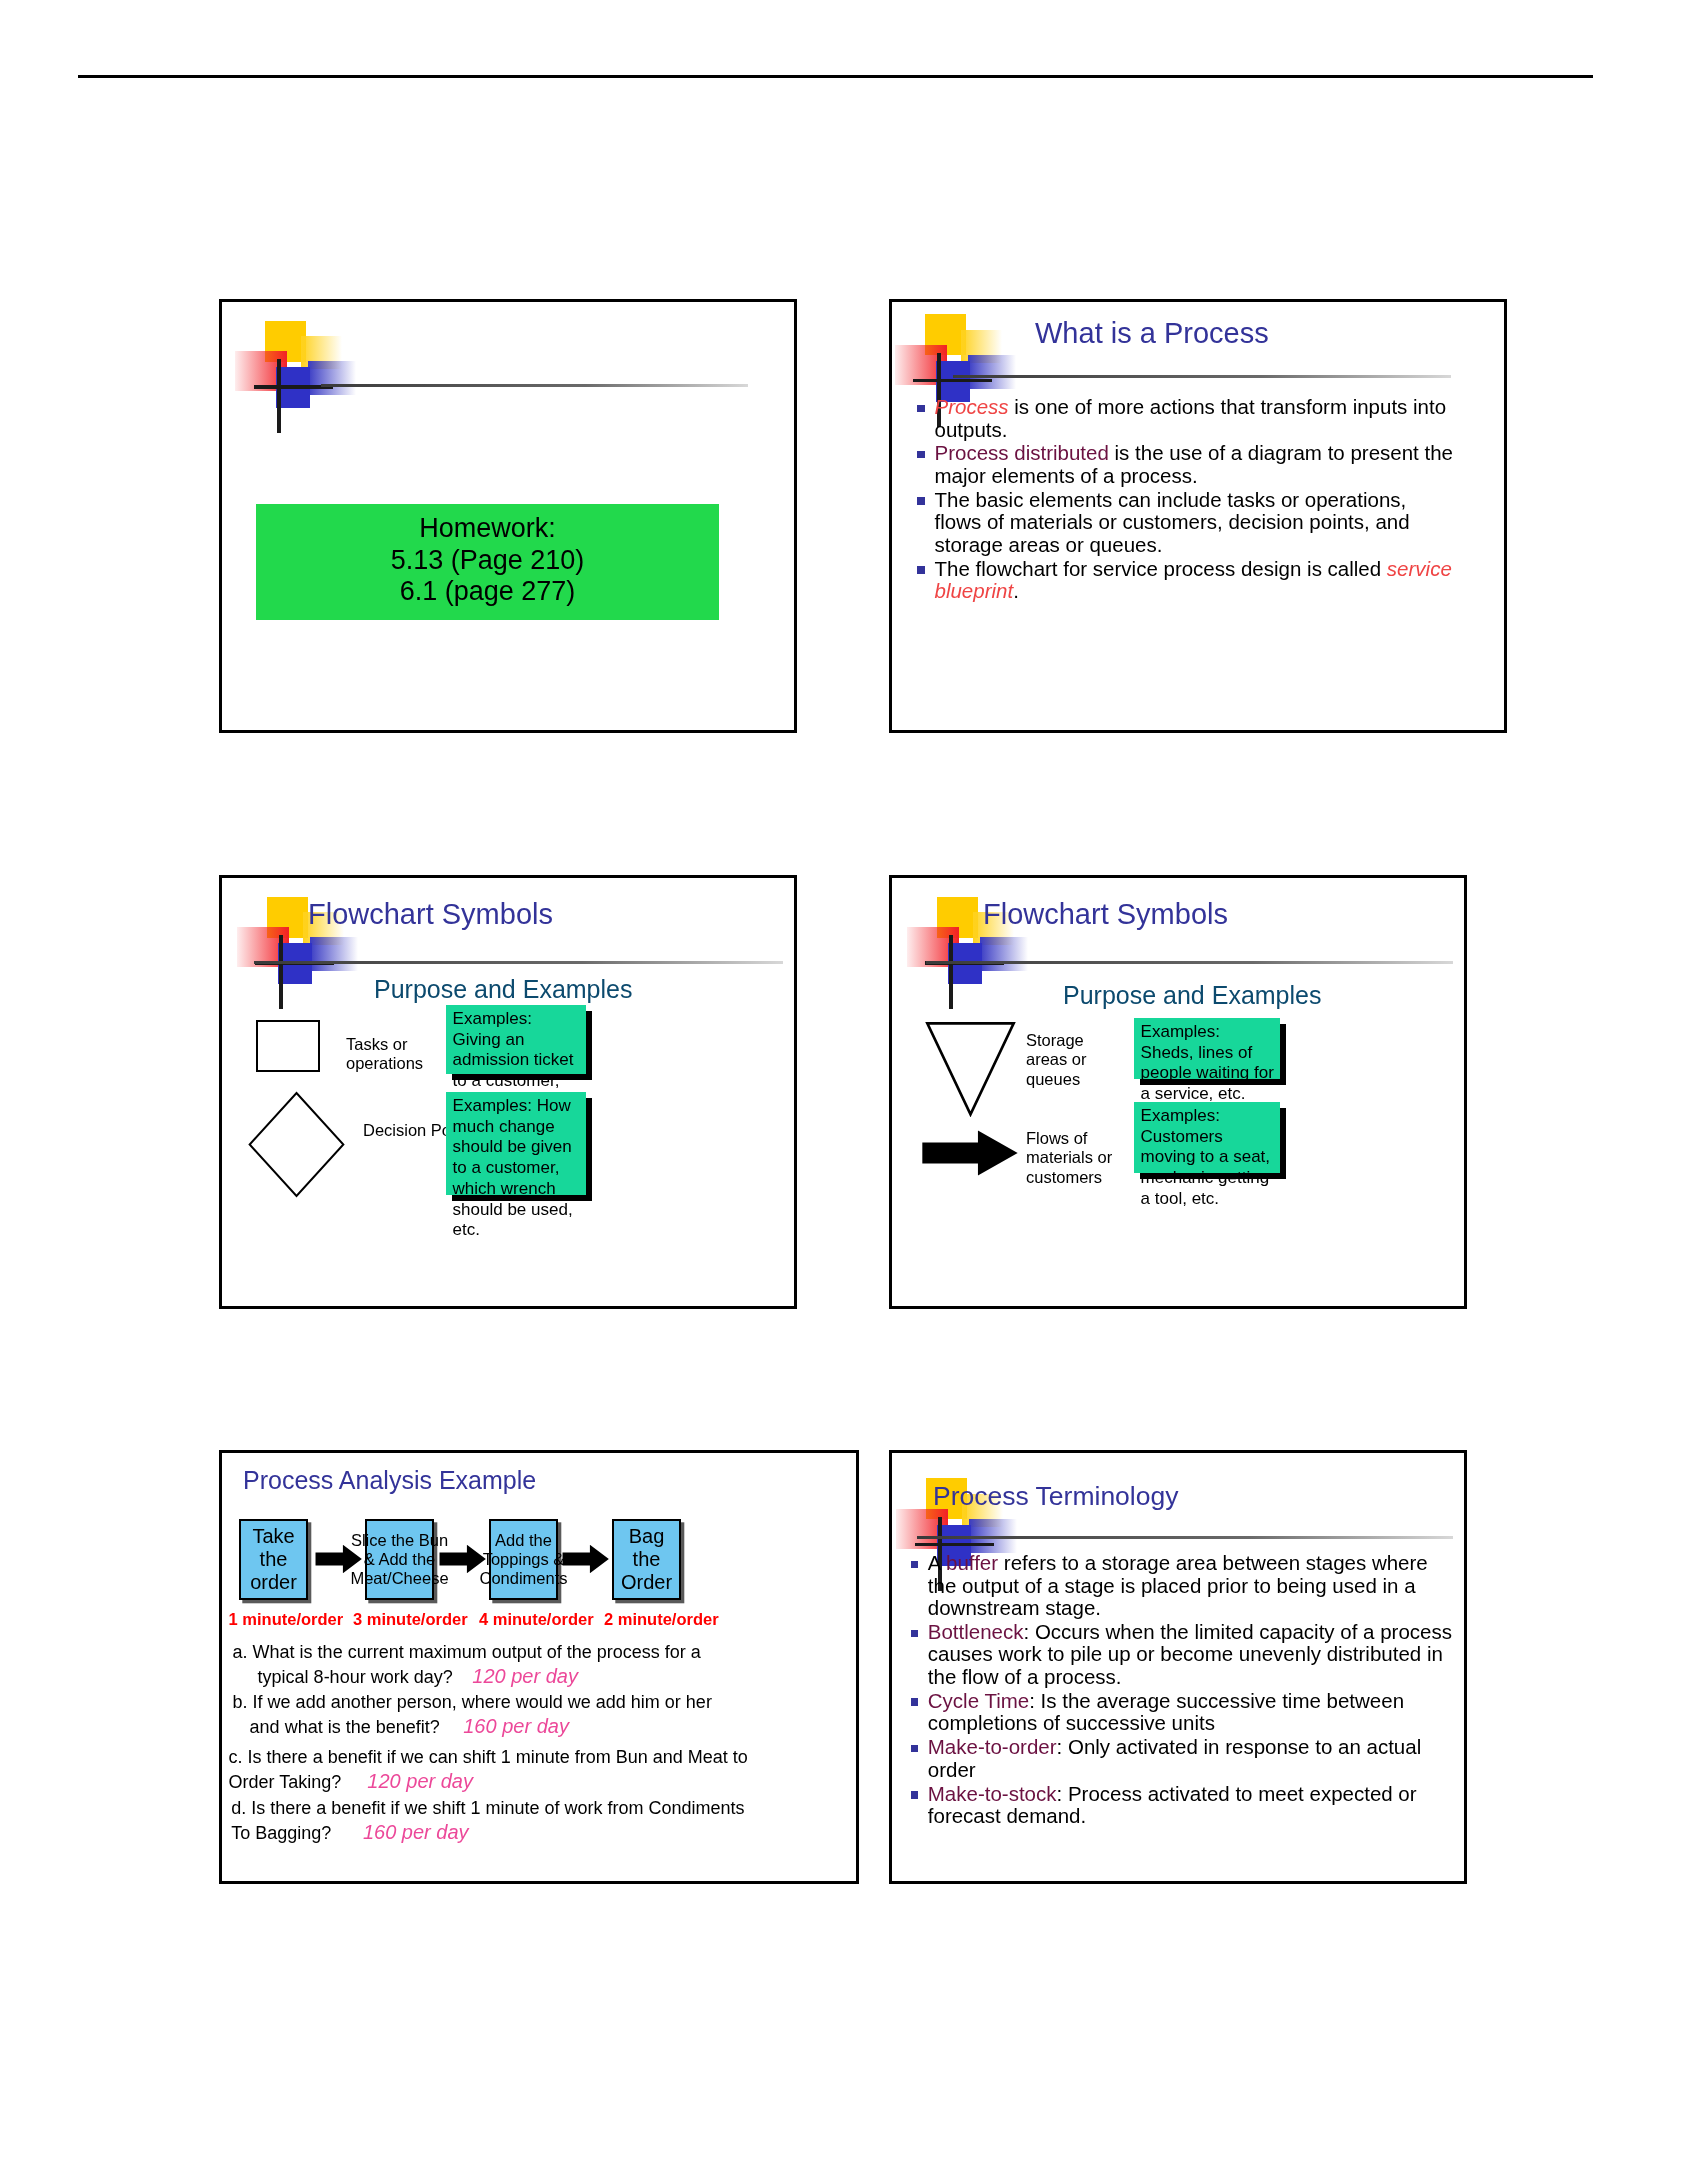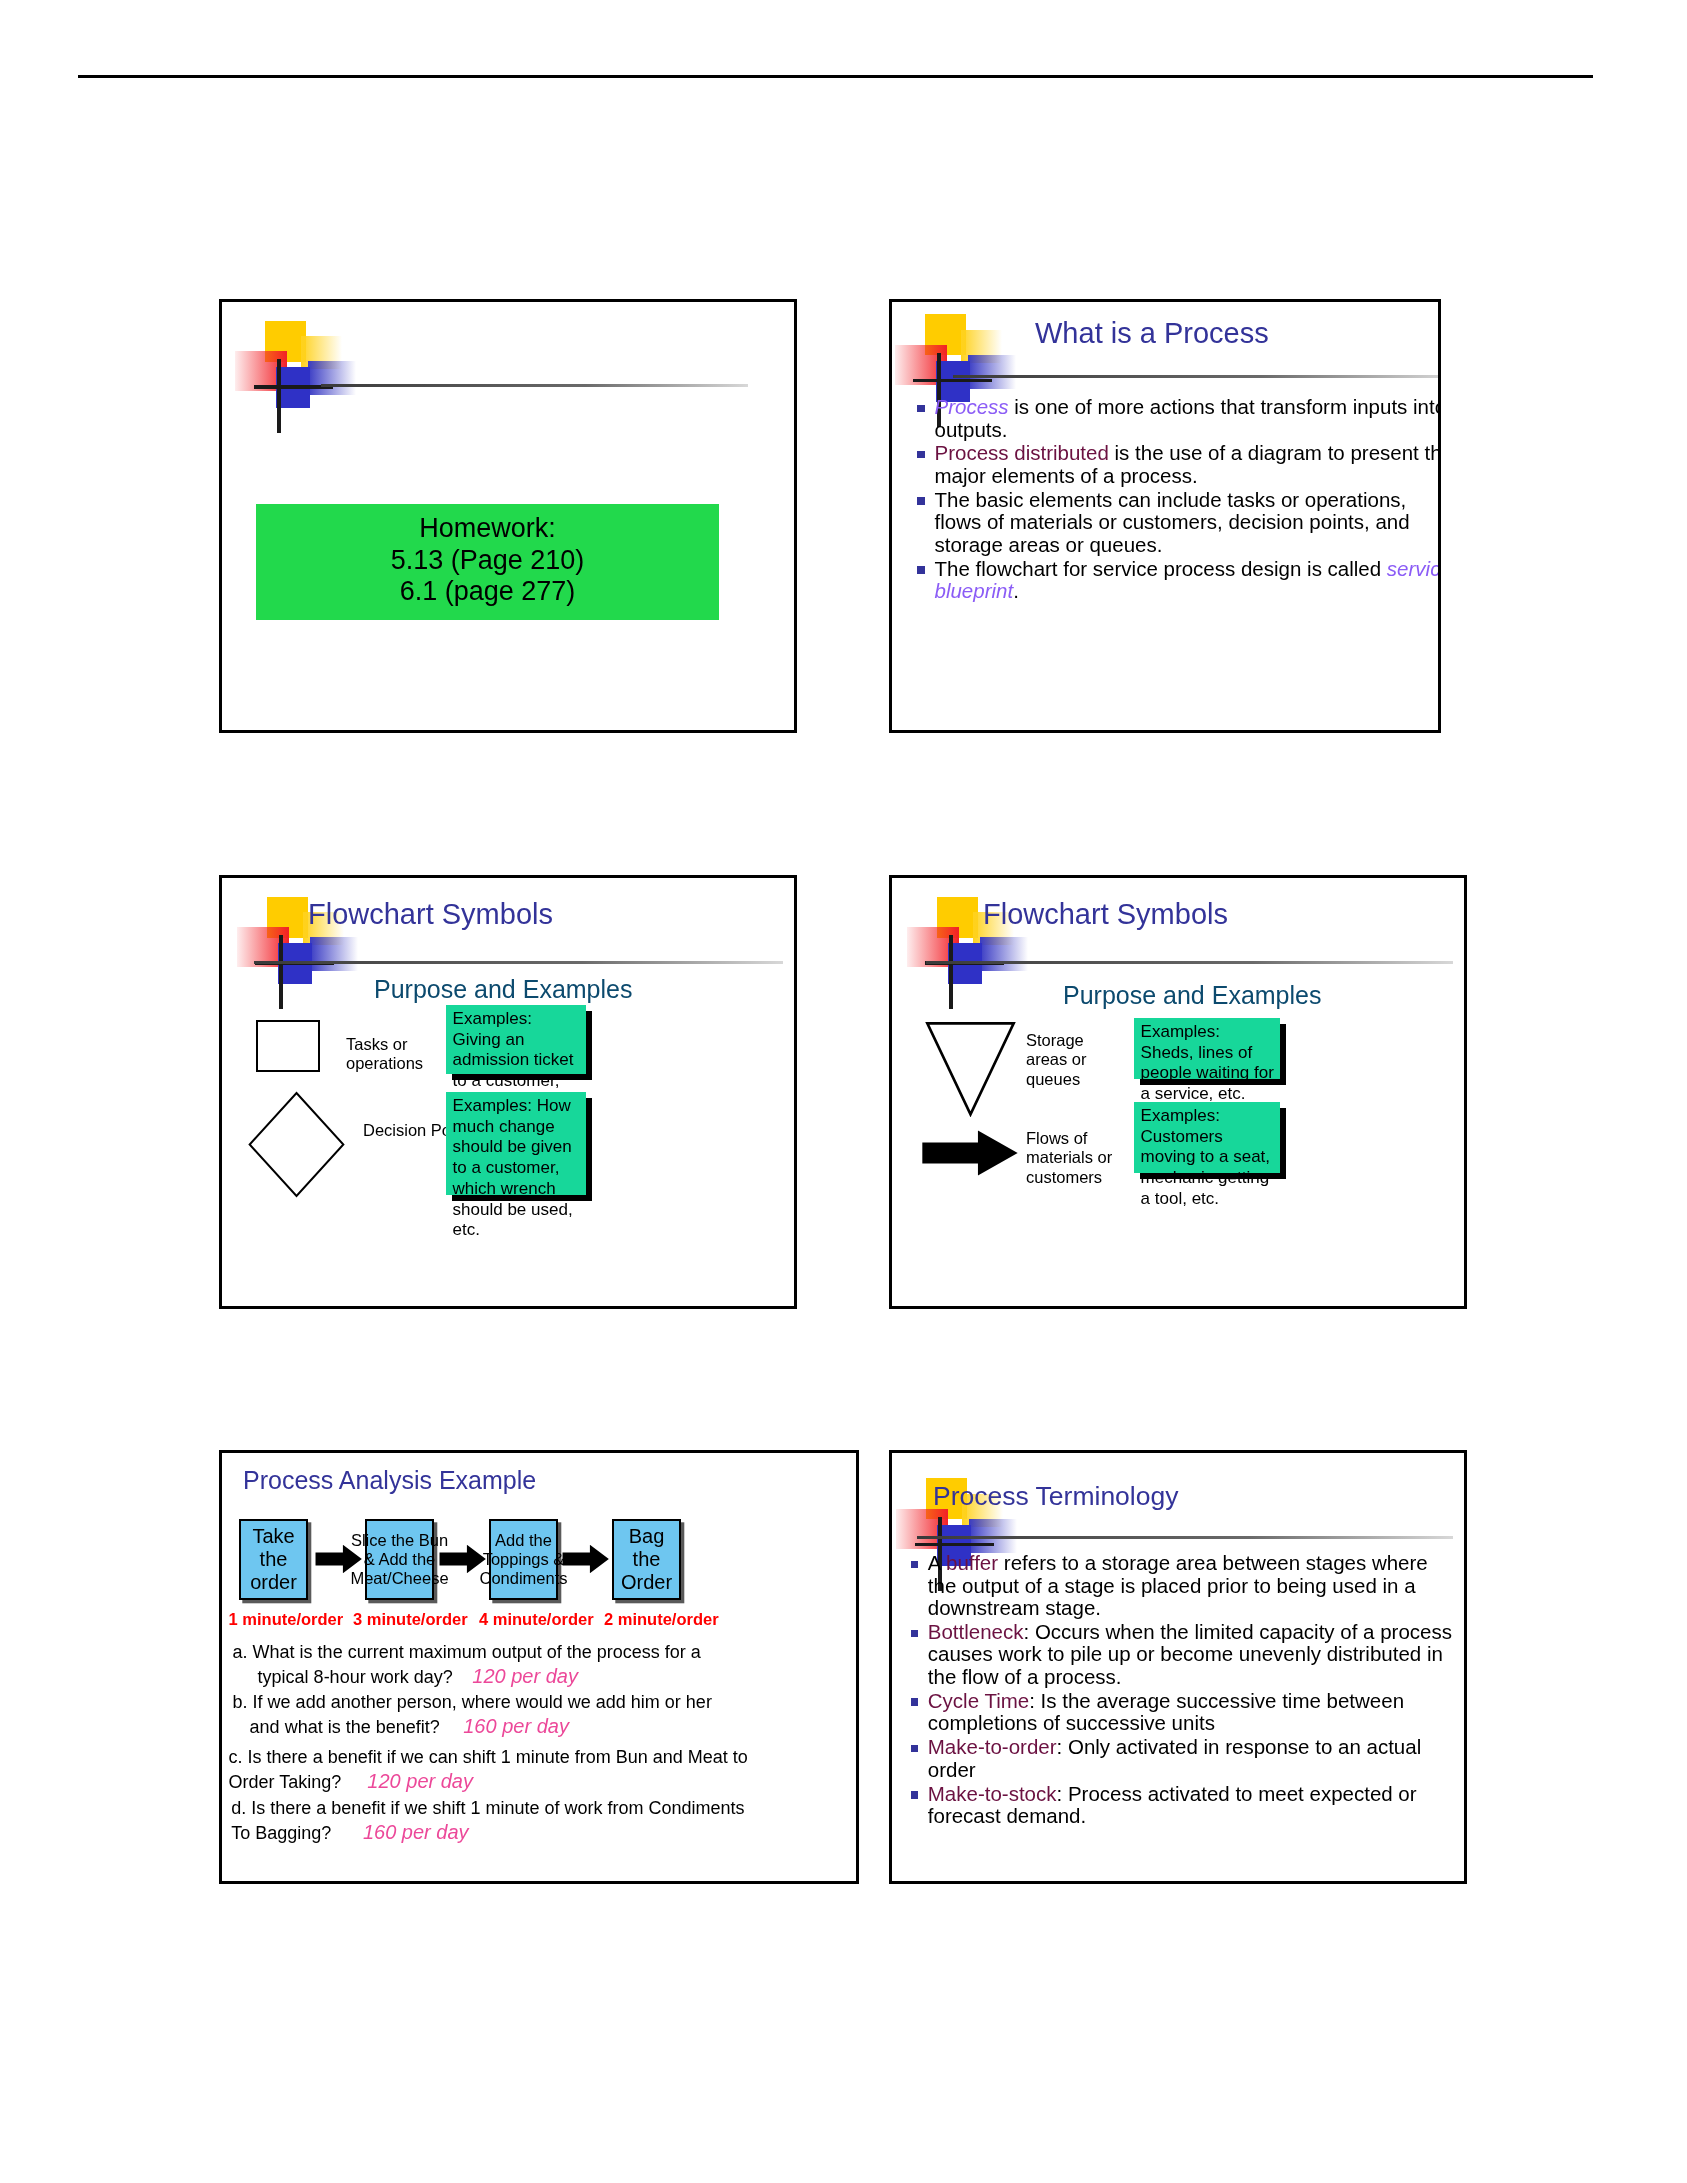--- a/index.html
+++ b/index.html
@@ -36,21 +36,21 @@
 
   
   .title{position:absolute;color:#333399;font-size:29px;letter-spacing:0px;white-space:nowrap;}
   .subtitle{position:absolute;color:#0c4a6e;font-size:25px;white-space:nowrap;}
 
   
   .bullets{position:absolute;}
   .bl{position:relative;padding-left:26.5px;margin-bottom:1.3px;font-size:20.5px;line-height:1.10;color:#000;}
   .bl::before{content:"";position:absolute;left:9.3px;top:8.6px;width:7.3px;height:7.3px;background:#33339a;}
   .em-purple{color:#6B1141;}
-  .em-blue-i{color:#8b5cf6;font-style:italic;text-align:center;}
+  .em-blue-i{color:#ef4444;font-style:italic;text-align:center;}
 
   
   .ttl-box{position:absolute;background:#A6F266;padding:2.6px 17px 6.6px 17px;}
   .ttl-box span{font-family:"Liberation Serif",serif;color:#6B1141;font-size:40px;line-height:1.05;white-space:nowrap;}
   .hw-box{position:absolute;background:#22D94C;text-align:center;padding:9.3px 0 12px 0;}
   .hw-box div{font-size:27px;color:#000;line-height:1.17;}
 
   
   .sym-sq{position:absolute;border:2px solid #000;background:#fff;}
   .sym-diamond{position:absolute;}
@@ -91,21 +91,21 @@
     <div class="hdr-rule" style="left:99px;top:82px;width:427px;"></div>
 
 
     <div class="hw-box" style="left:34px;top:202px;width:463px;">
       <div>Homework:</div>
       <div>5.13 (Page 210)</div>
       <div>6.1 (page 277)</div>
     </div>
   </div>
 
-  <div class="slide" style="left:889px;top:299px;width:552px;height:434px;">
+  <div class="slide" style="left:889px;top:299px;width:618px;height:434px;">
     <div class="ppt-logo" style="left:2.6px;top:2.6px;">
       <i class="lg-yellow"></i>
       <i class="lg-yellow-f"></i>
       <i class="lg-red"></i>
       <i class="lg-blue-f"></i>
       <i class="lg-blue"></i>
       <i class="lg-vline"></i>
       <i class="lg-hline"></i>
     </div>
     <div class="title" style="left:143px;top:14.6px;">What is a Process</div>

